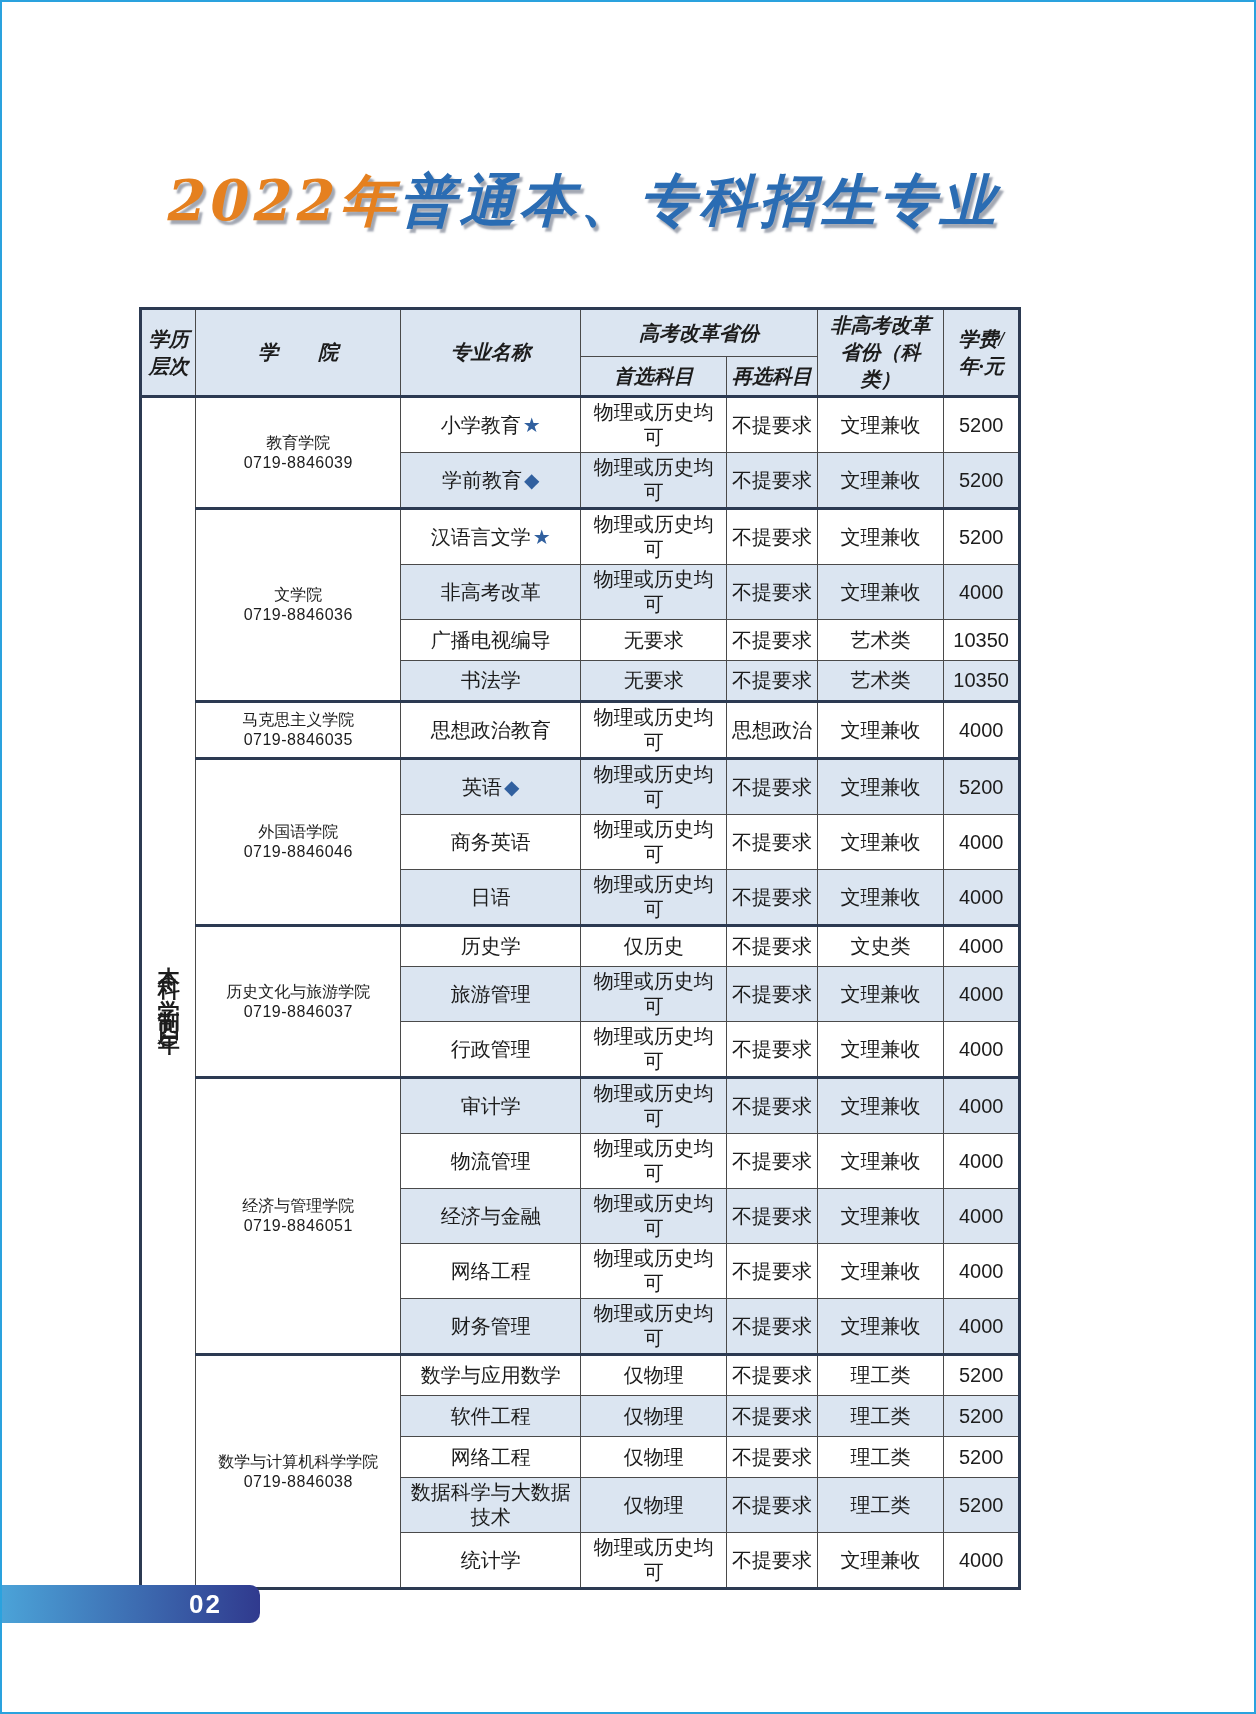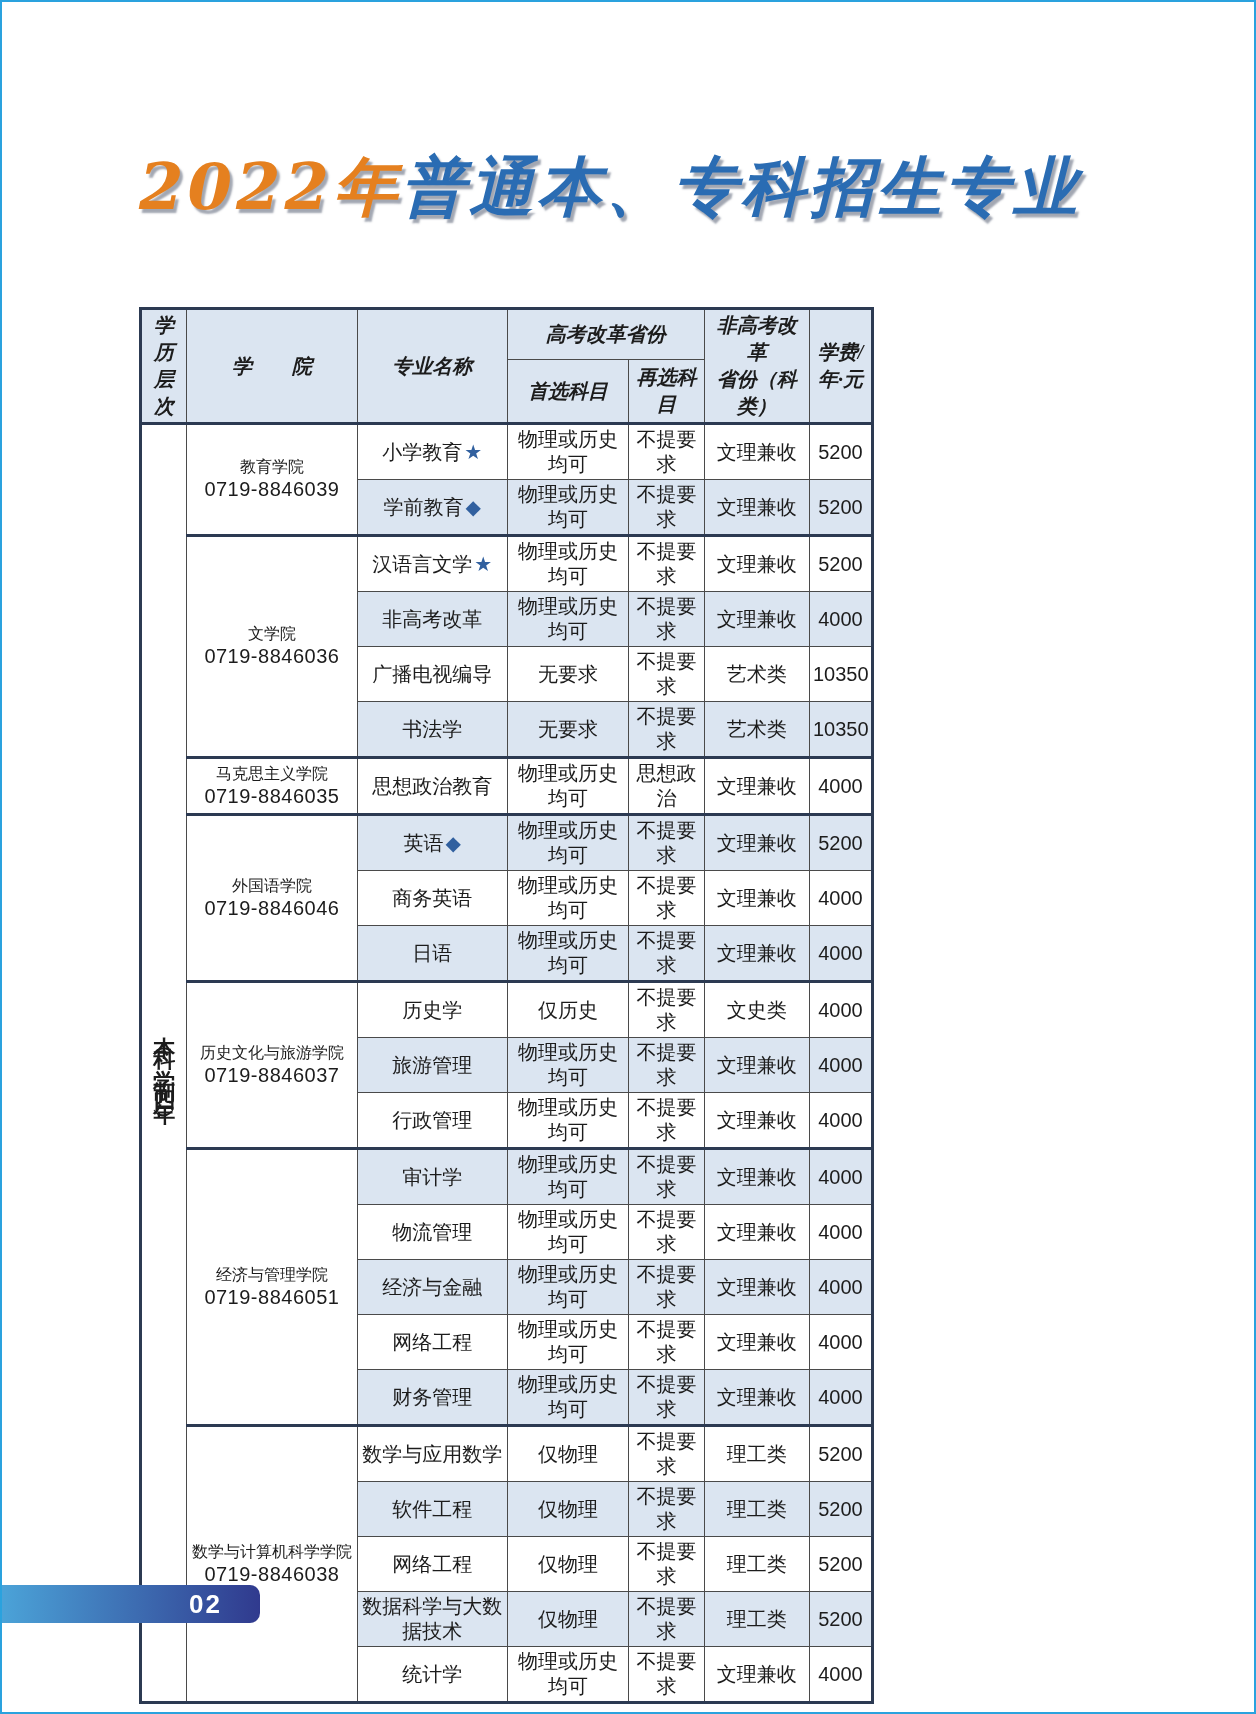--- a/index.html
+++ b/index.html
@@ -9,50 +9,50 @@
   }
   html,body{margin:0;padding:0;background:#fff;}
   .page{
     position:relative; width:1256px; height:1714px; box-sizing:border-box;
     border:2px solid var(--page_border); background:#fff; overflow:hidden;
     font-family:"Liberation Sans", sans-serif; color:var(--text_dark);
   }
   
   .title{position:absolute; left:137px; top:148px; width:889px; text-align:center;
     font-family:"DejaVu Serif", serif; font-weight:bold; font-style:italic;}
-  .title-line1{font-size:64px; letter-spacing:4px; line-height:1.15;
-    text-shadow:3px 4px 2px rgba(85,95,115,0.55); white-space:nowrap;}
+  .title-line1{font-size:56px; letter-spacing:4px; line-height:1.15;
+    text-shadow:3px 4px 2px rgba(85,95,115,0.55); white-space:nowrap;margin-top:18px;}
   .title-line2{font-size:56px; letter-spacing:10px; line-height:1.15; margin-top:8px;
     text-shadow:3px 4px 2px rgba(85,95,115,0.55); color:var(--title_blue);}
   .t-orange{color:var(--title_orange);}
   .t-blue{color:var(--title_blue);}
   
   table.fee{
-    position:absolute; left:137px; top:305px; width:735px;
+    position:absolute; left:137px; top:305px; width:882px;
     border-collapse:collapse; table-layout:fixed;
     border:3px solid var(--border_dark);
   }
   table.fee th, table.fee td{
     border:1px solid var(--border_thin); text-align:center; vertical-align:middle;
     padding:2px 3px; box-sizing:border-box;
   }
   thead th{
     background:var(--header_bg);
     font-family:"Liberation Serif", serif; font-style:italic; font-weight:bold;
     font-size:20px; line-height:1.35;
   }
   thead tr:first-child th{height:48px;}
   thead tr:last-child th{height:40px;}
   thead tr:last-child th, thead th[rowspan]{border-bottom:3px solid var(--border_dark);}
   tbody td{font-size:20px; height:41px; line-height:1.25;}
   tr.group-start > td{border-top:3px solid var(--border_dark);}
   tr.stripe > td:not(.level-cell):not(.college-cell){background:var(--stripe_bg);}
   td.level-cell, td.college-cell{background:#fff;}
   td.college-cell .college-name{font-size:16px;}
-  td.college-cell .college-phone{font-size:20px; letter-spacing:0.5px;}
+  td.college-cell .college-phone{font-size:16px; letter-spacing:0.5px;}
   td.major-cell{font-weight:500;}
   .marker{color:var(--marker_blue); margin-left:2px;}
   .vert{
     writing-mode:vertical-rl; margin:0 auto; font-family:"Liberation Serif", serif;
     font-weight:bold; font-size:22px; letter-spacing:11px; line-height:1.1;
   }
   
   .footer-bar{
     position:absolute; left:0; top:1583px; width:258px; height:38px;
     background:linear-gradient(90deg, var(--footer_grad_start) 0%, var(--footer_grad_end) 100%);

